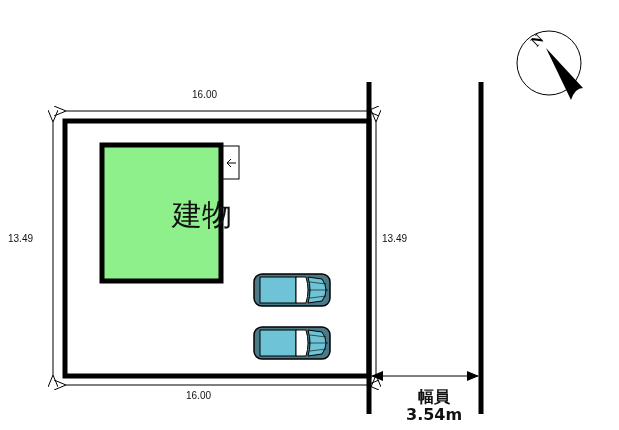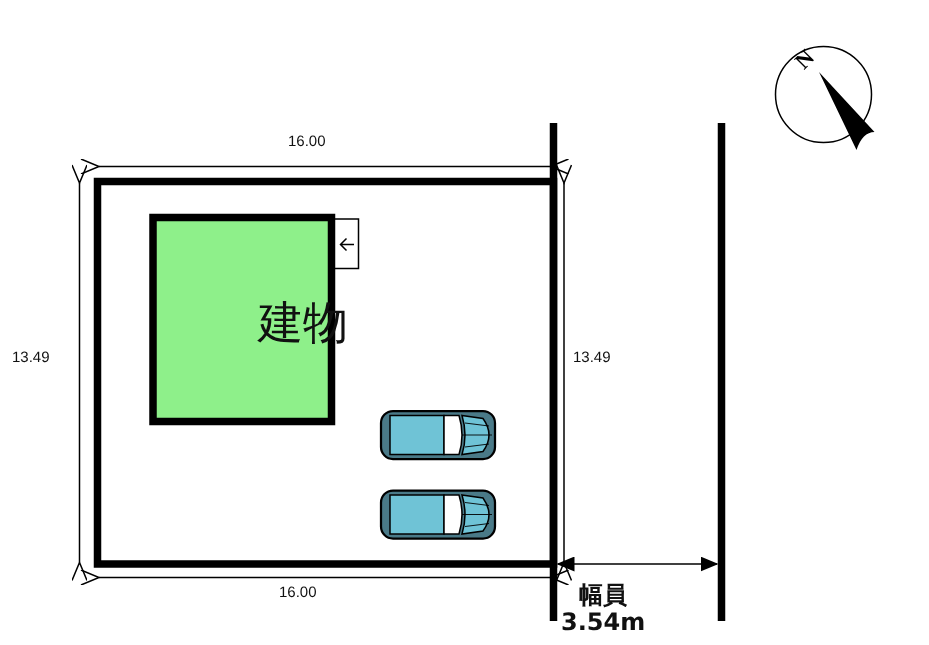--- a/index.html
+++ b/index.html
@@ -67,17 +67,17 @@
     <circle cx="549" cy="63" r="32" fill="#fff" stroke="#000" stroke-width="1"></circle>
     <path d="M546,48 L583,88 Q575,88 571,100 Z" fill="#000"></path>
   </g>
 </svg>
 
 <div class="lbl" style="left:192px;top:89px;">16.00</div>
 <div class="lbl" style="left:186px;top:390px;">16.00</div>
 <div class="lbl" style="left:8px;top:233px;">13.49</div>
 <div class="lbl" style="left:382px;top:233px;">13.49</div>
 <div class="bld-label" style="left:128px;top:195px;margin-left:44px;">建物</div>
-<div class="road-label" style="left:374px;top:388px;text-align:center;">
+<div class="road-label" style="left:406px;top:388px;text-align:center;">
   <div>幅員</div>
   <div>3.54m</div>
 </div>
 <div style="position:absolute;left:532px;top:32px;font-size:15px;font-weight:bold;font-family:'Liberation Serif',serif;transform:rotate(-45deg);">N</div>
 
 </body></html>

